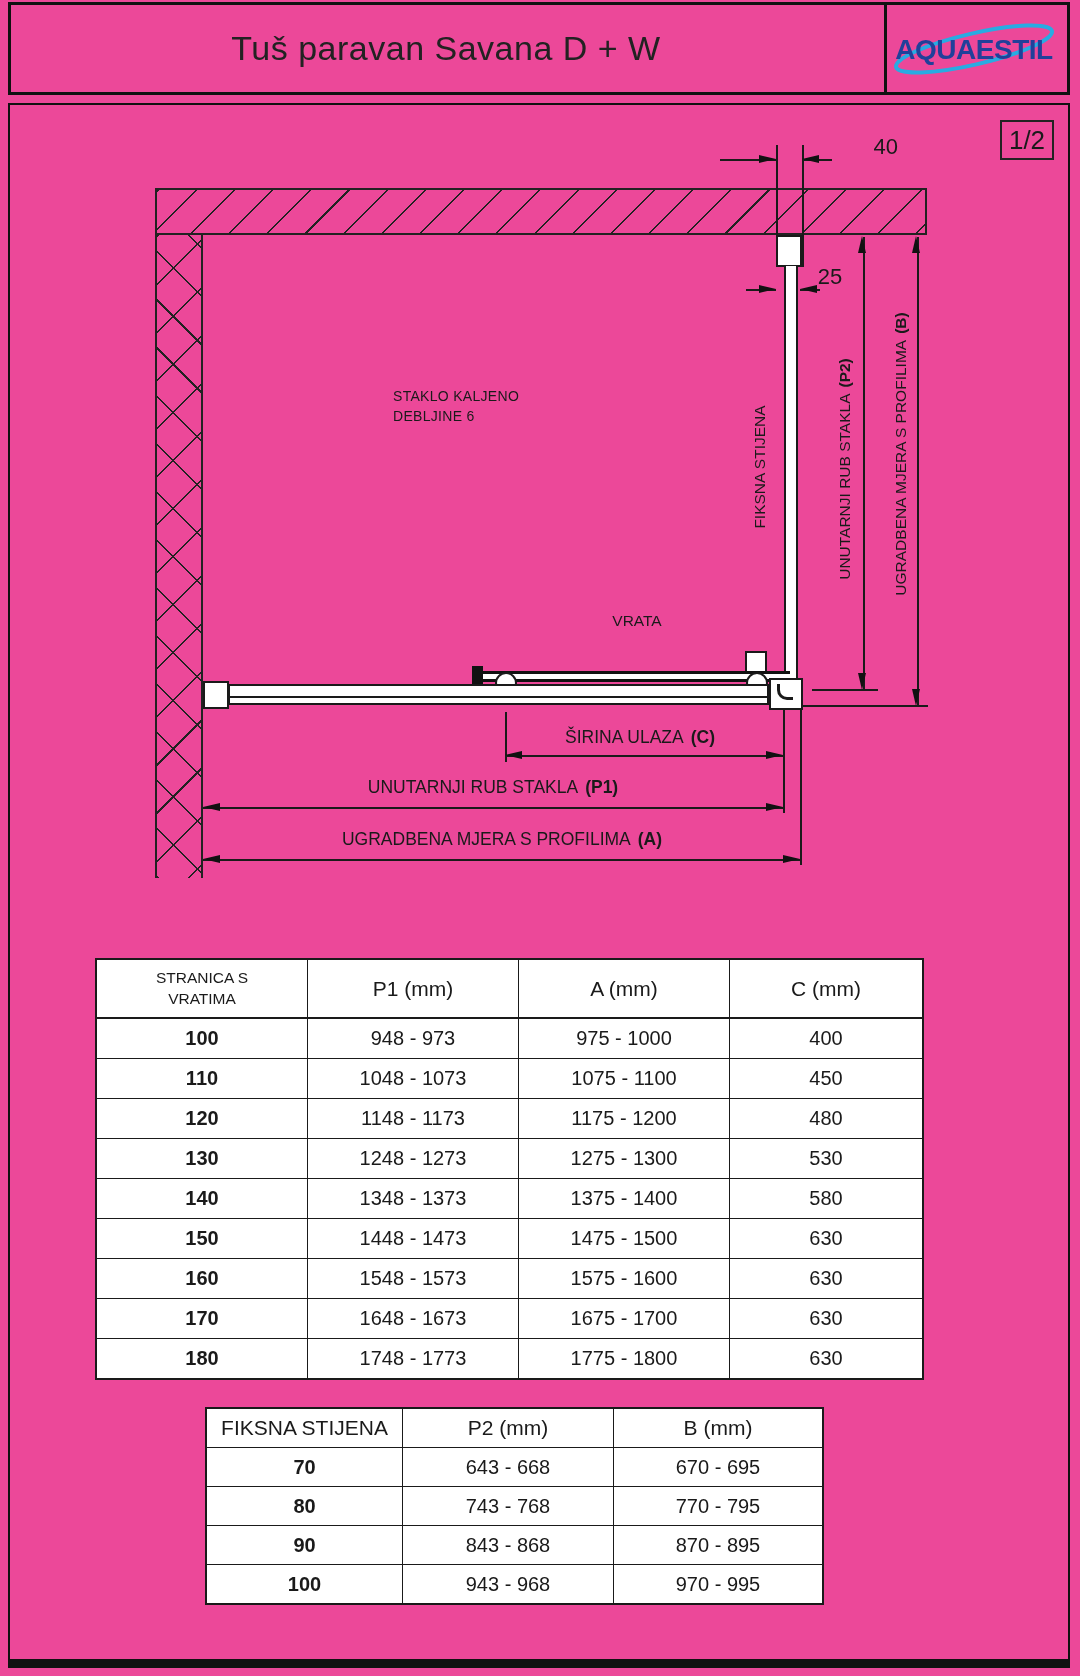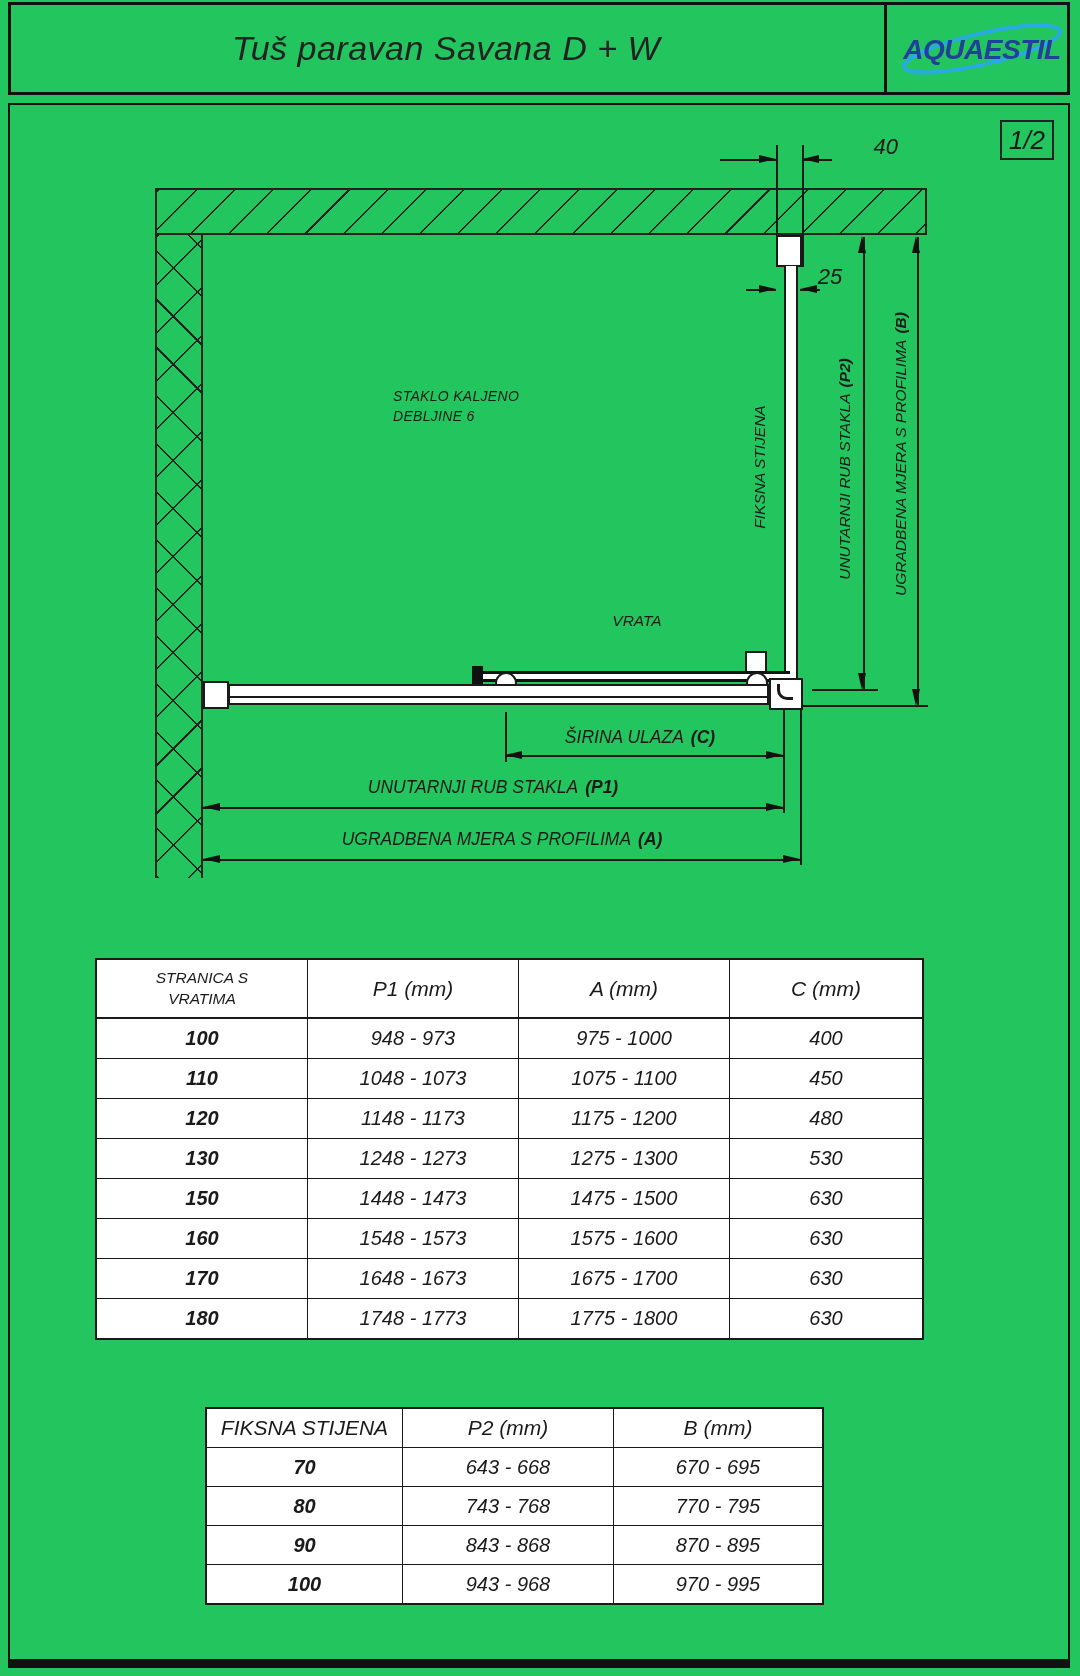--- a/index.html
+++ b/index.html
@@ -1,24 +1,24 @@
 <!DOCTYPE html>
 <html><head>
 <meta charset="utf-8">
 <style>
   html,body{margin:0;padding:0;background:#e8e8e8;}
-  .page{position:relative;width:1080px;height:1676px;background:#22c55e;
-        font-family:"Liberation Sans",sans-serif;color:#1a1a1a;overflow:hidden;font-style:italic;}
+  .page{position:relative;width:1080px;height:1676px;background:#ec4899;
+        font-family:"Liberation Sans",sans-serif;color:#1a1a1a;overflow:hidden;}
   .abs{position:absolute;}
   
   .header-box{left:8px;top:2px;width:1062px;height:93px;border:3px solid #111;box-sizing:border-box;}
   .header-divider{left:884px;top:2px;width:3px;height:93px;background:#111;}
   .doc-title{left:8px;top:2px;width:876px;height:93px;display:flex;align-items:center;justify-content:center;
              font-size:34px;letter-spacing:.5px;color:#222;}
-  .logo-wrap{left:886px;top:2px;width:184px;height:93px;display:flex;align-items:center;justify-content:flex-end;}
+  .logo-wrap{left:886px;top:2px;width:184px;height:93px;display:flex;align-items:center;justify-content:flex-start;}
   
   .content-box{left:8px;top:103px;width:1062px;height:1565px;box-sizing:border-box;
                border:2px solid #111;border-bottom:9px solid #111;}
   .page-indicator{left:1000px;top:120px;width:54px;height:40px;border:2px solid #222;box-sizing:border-box;
                   display:flex;align-items:center;justify-content:center;font-size:26px;}
   
   .wall{box-sizing:border-box;background:
         repeating-linear-gradient(135deg,#222 0 1.5px,transparent 1.5px 27px);}
   .wall-top{left:155px;top:188px;width:772px;height:47px;border:2px solid #222;}
   .wall-left{left:155px;top:235px;width:48px;height:643px;border-left:2px solid #222;border-right:2px solid #222;
@@ -201,20 +201,26 @@
           <td>1175 - 1200</td>
           <td>480</td>
         </tr>
         <tr>
           <td>130</td>
           <td>1248 - 1273</td>
           <td>1275 - 1300</td>
           <td>530</td>
         </tr>
         <tr>
+          <td>140</td>
+          <td>1348 - 1373</td>
+          <td>1375 - 1400</td>
+          <td>580</td>
+        </tr>
+        <tr>
           <td>150</td>
           <td>1448 - 1473</td>
           <td>1475 - 1500</td>
           <td>630</td>
         </tr>
         <tr>
           <td>160</td>
           <td>1548 - 1573</td>
           <td>1575 - 1600</td>
           <td>630</td>

